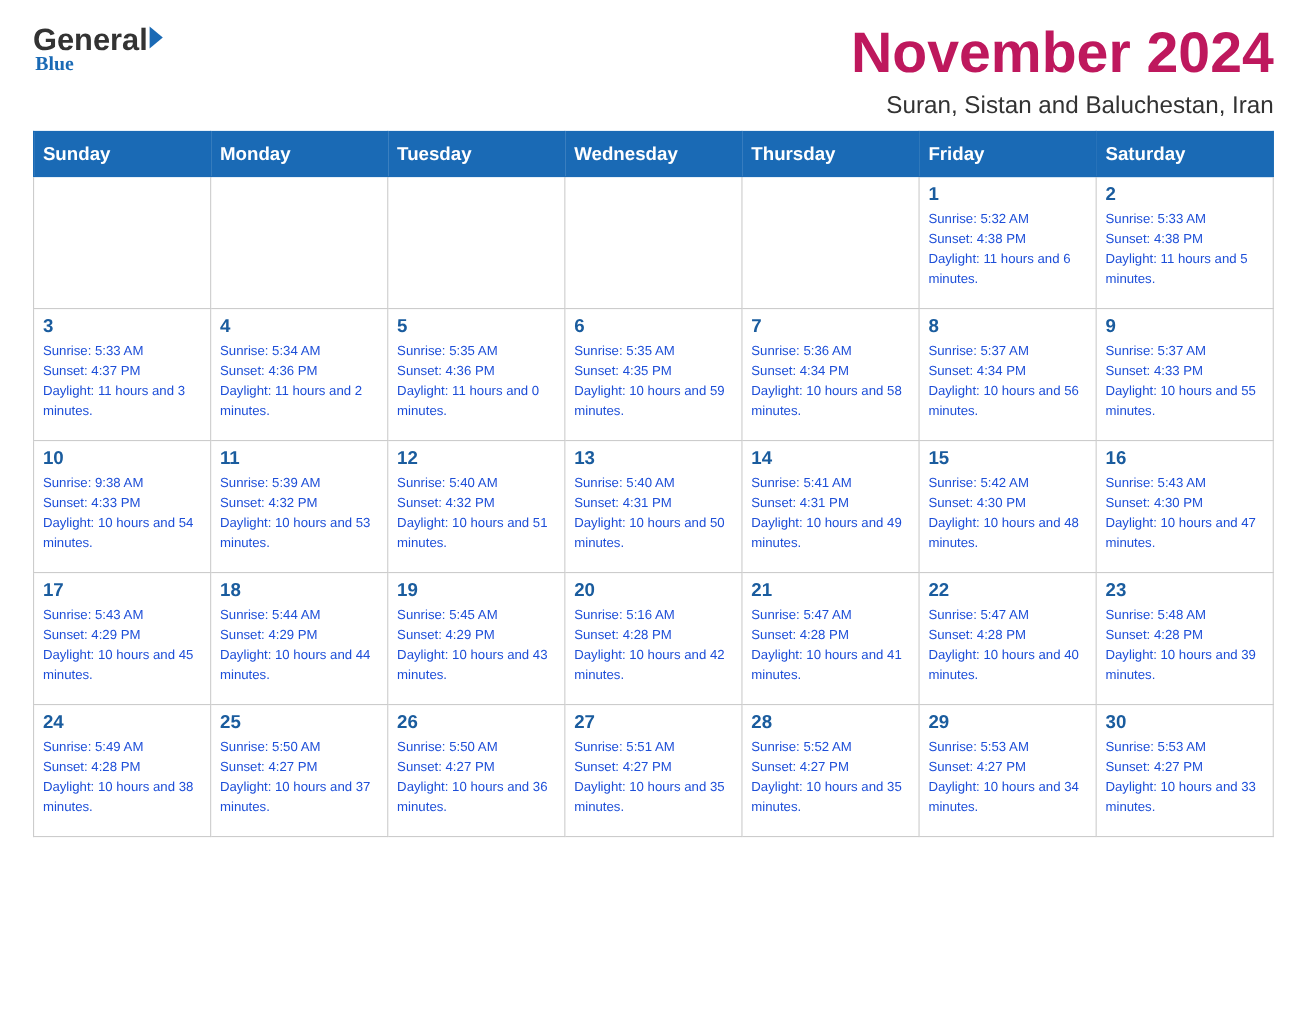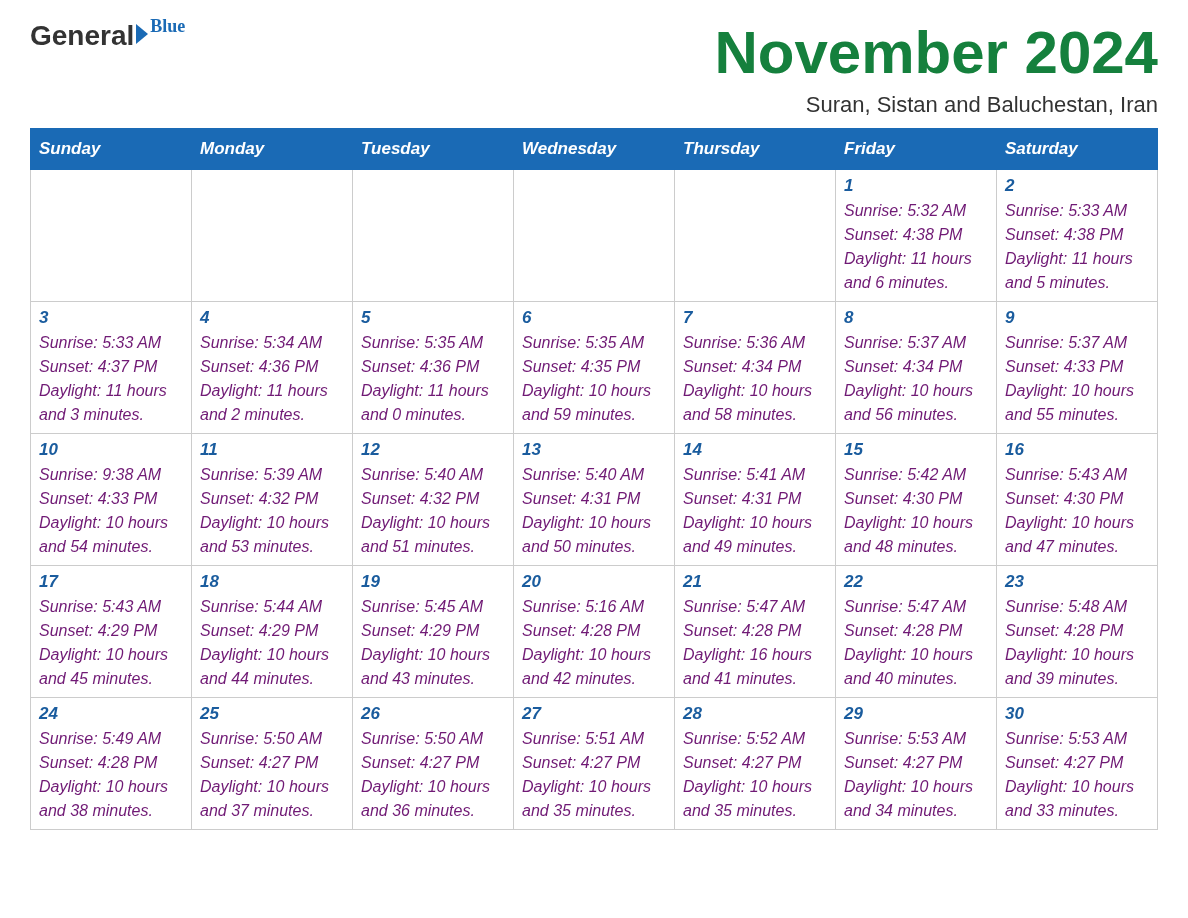--- a/index.html
+++ b/index.html
@@ -11,21 +11,21 @@
       padding: 20px 30px;
     }
     .header-area {
       display: flex;
       justify-content: space-between;
       align-items: flex-start;
       margin-bottom: 10px;
     }
     .logo-area {
       display: flex;
-      flex-direction: row;
+      flex-direction: column;
       align-items: flex-start;
     }
     .logo-text {
       display: flex;
       align-items: center;
       font-size: 28px;
       font-weight: bold;
       color: #333;
     }
     .logo-arrow {
@@ -42,35 +42,34 @@
       font-size: 18px;
       font-weight: bold;
       margin-top: -4px;
       padding-left: 2px;
       font-family: Liberation Serif, serif;
     }
     .title-area {
       text-align: right;
     }
     .main-title {
-      font-size: 60px;
-      font-weight: bold;
-      color: #15803d;
+      font-size: 52px;
+      font-weight: bold;
+      color: #be185d;
       line-height: 1.1;
     }
     .subtitle {
       font-size: 22px;
       color: #333;
       margin-top: 6px;
     }
     .calendar {
       width: 100%;
       border-collapse: collapse;
       margin-top: 10px;
-      font-style: italic;
     }
     .calendar th {
       background-color: #1a6ab5;
       color: #fff;
       padding: 10px 8px;
       font-size: 17px;
       font-weight: bold;
       text-align: left;
       border: 1px solid #1a6ab5;
     }
@@ -84,22 +83,22 @@
       color: #333;
     }
     .day-number {
       font-size: 17px;
       font-weight: bold;
       color: #1a5c9e;
       display: block;
       margin-bottom: 3px;
     }
     .day-info {
-      font-size: 16px;
-      color: #701a75;
+      font-size: 12px;
+      color: #1d4ed8;
       line-height: 1.5;
     }
     .empty-cell {
       background: #fff;
     }
     .calendar tr td {
       height: 120px;
     }
   </style>
 </head>
@@ -302,21 +301,21 @@
             <div>Sunrise: 5:16 AM</div>
             <div>Sunset: 4:28 PM</div>
             <div>Daylight: 10 hours and 42 minutes.</div>
           </div>
         </td>
         <td>
           <span class="day-number">21</span>
           <div class="day-info">
             <div>Sunrise: 5:47 AM</div>
             <div>Sunset: 4:28 PM</div>
-            <div>Daylight: 16 hours and 41 minutes.</div>
+            <div>Daylight: 10 hours and 41 minutes.</div>
           </div>
         </td>
         <td>
           <span class="day-number">22</span>
           <div class="day-info">
             <div>Sunrise: 5:47 AM</div>
             <div>Sunset: 4:28 PM</div>
             <div>Daylight: 10 hours and 40 minutes.</div>
           </div>
         </td>

